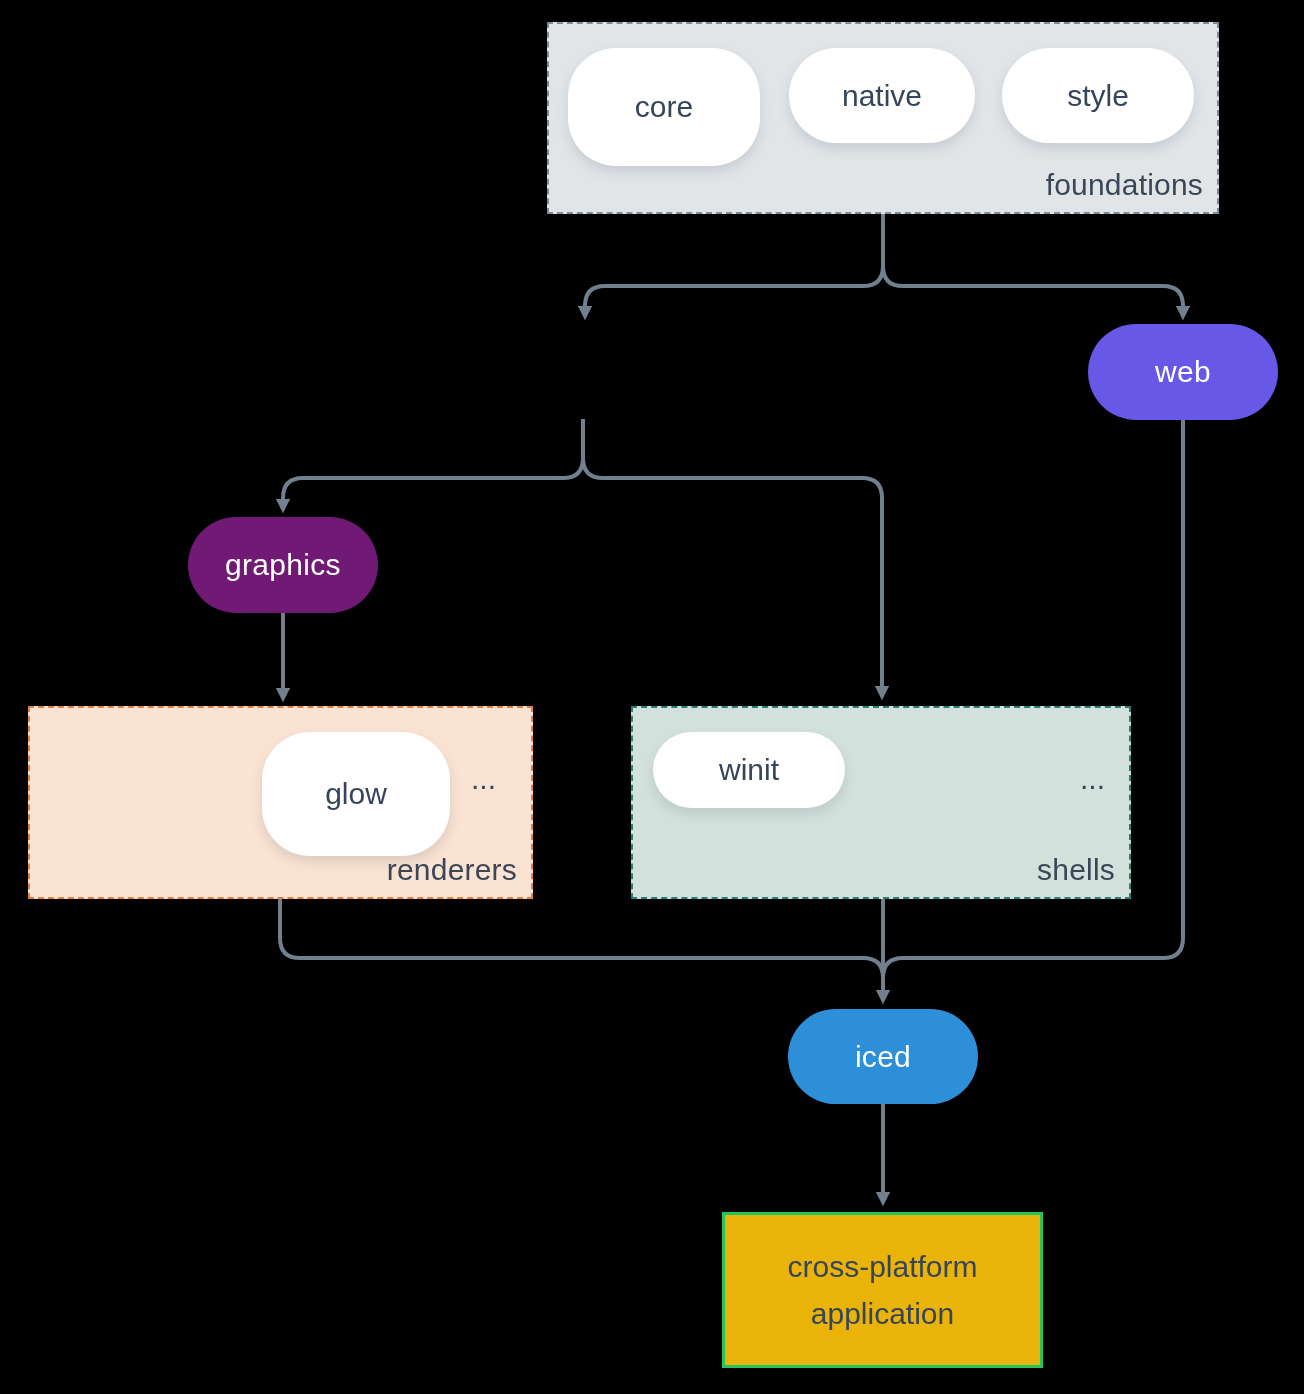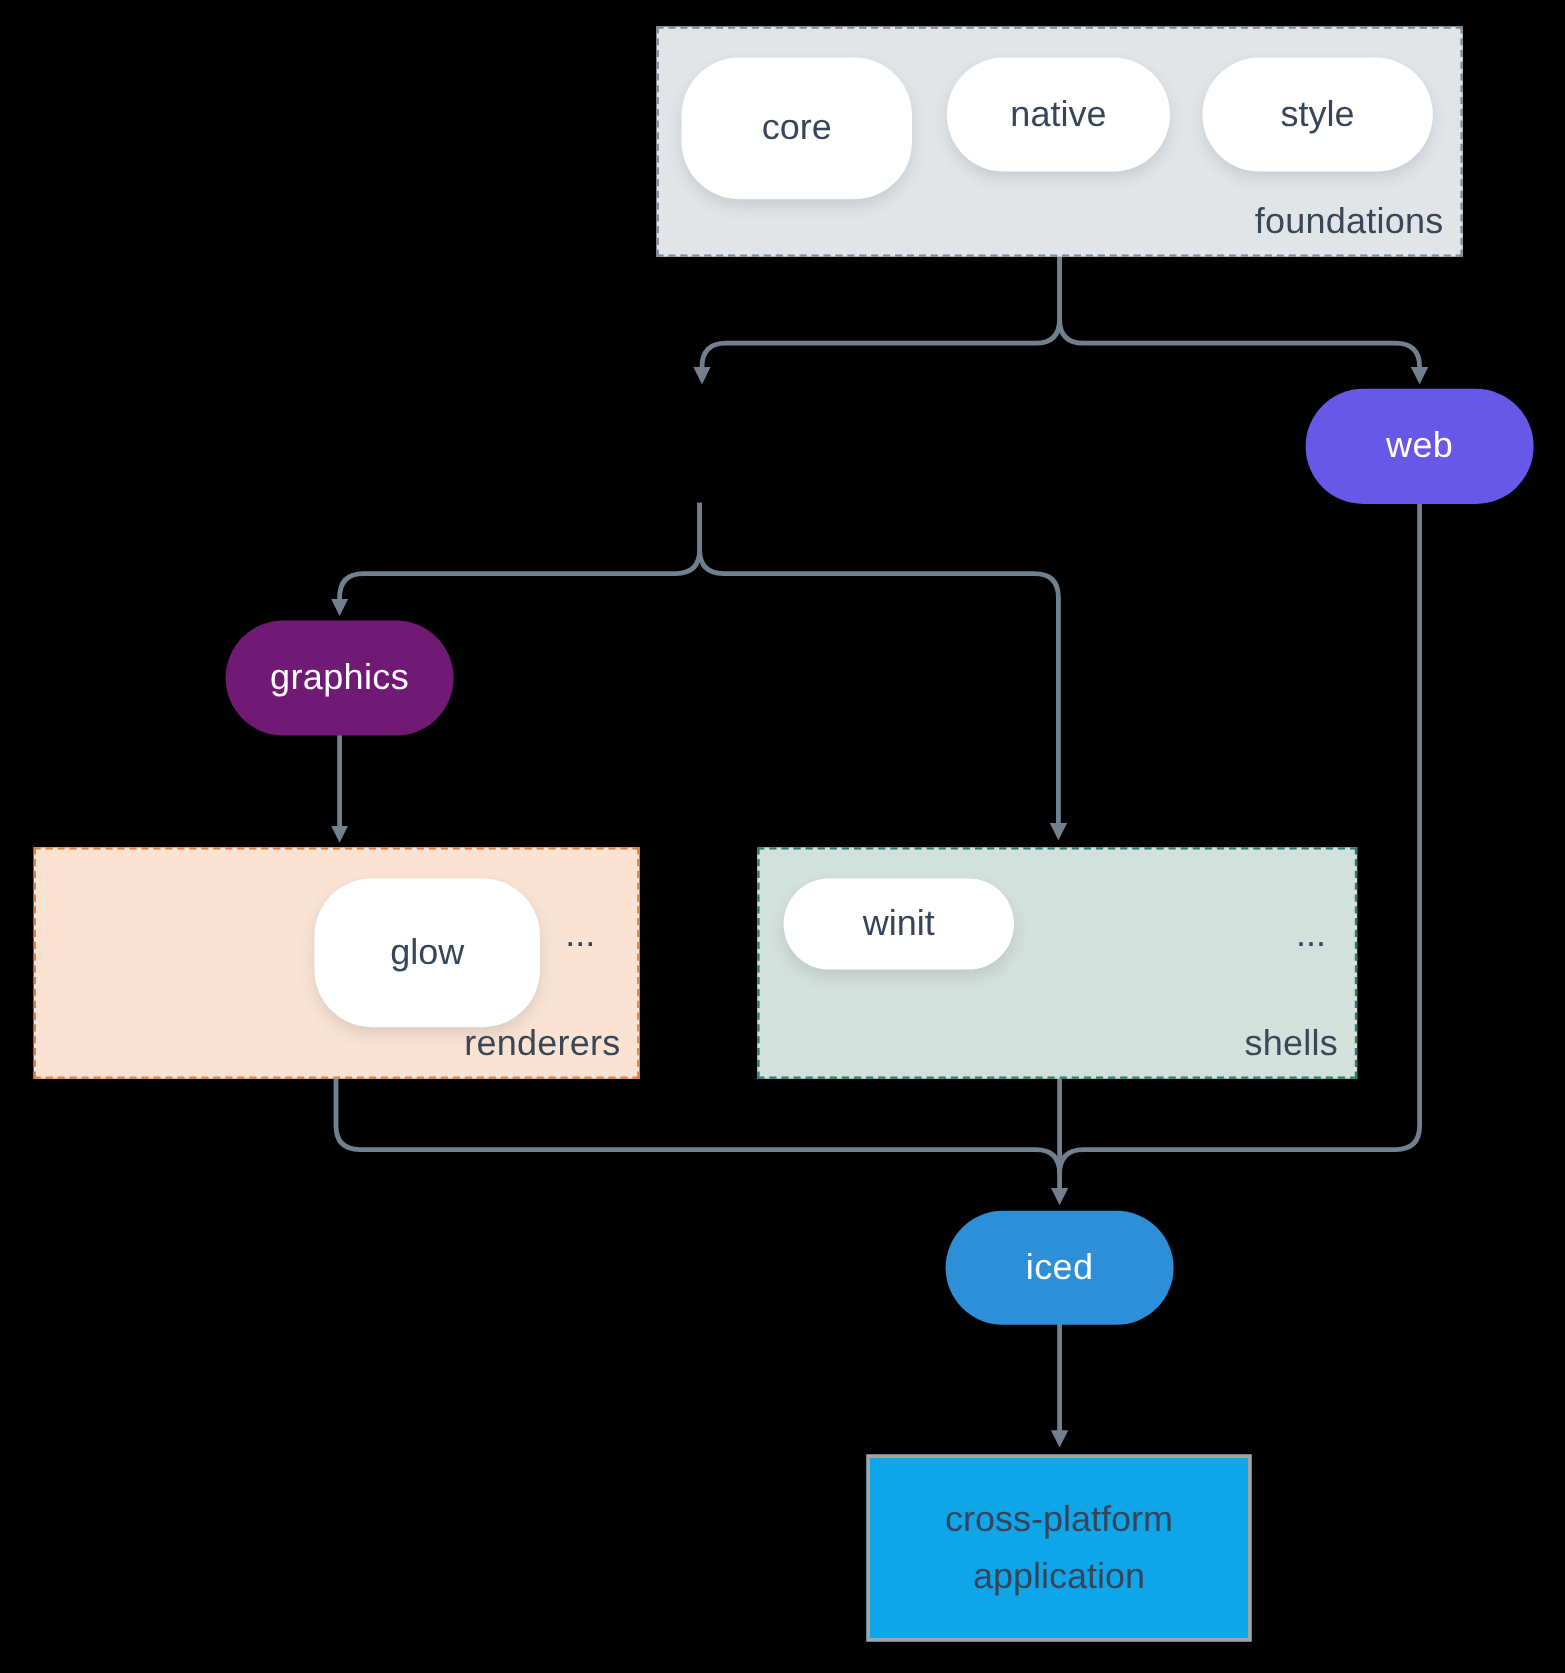--- a/index.html
+++ b/index.html
@@ -74,22 +74,22 @@
     border: 2px dashed #e0823e;
   }
   #shells-box {
     left: 631px; top: 706px; width: 500px; height: 193px;
     background: #d3e1dc;
     border: 2px dashed #2a7f72;
   }
   #application-box {
     position: absolute;
     left: 722px; top: 1212px; width: 321px; height: 156px;
-    background: #0ea5e9;
-    border: 3px solid #a3a3a3;
+    background: #eab308;
+    border: 3px solid #22c55e;
     box-sizing: border-box;
     display: flex;
     align-items: center;
     justify-content: center;
     text-align: center;
     font-size: 30px;
     line-height: 47px;
     color: #36455a;
     z-index: 2;
     padding: 0 20px;

